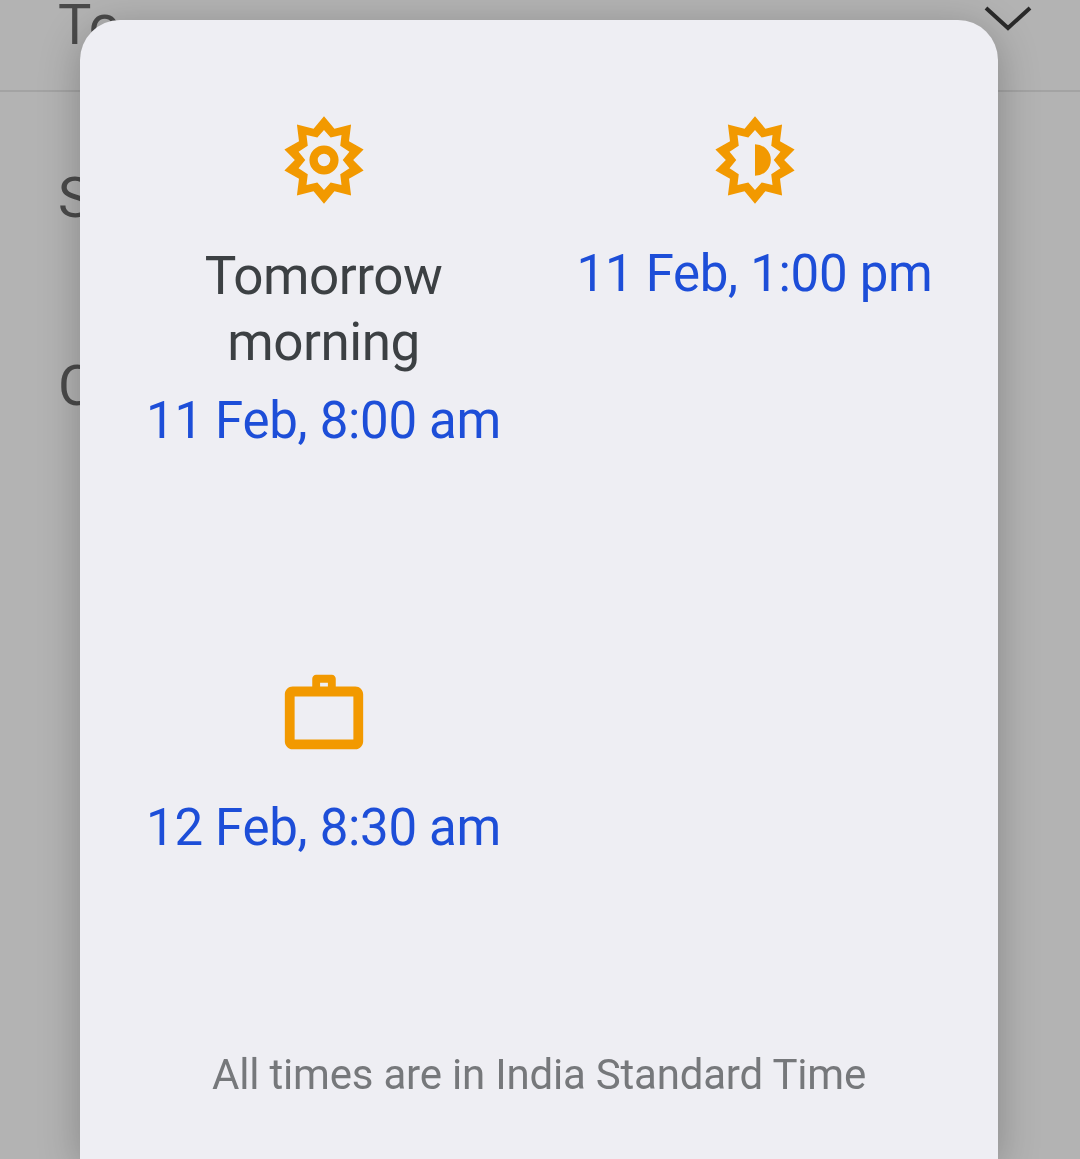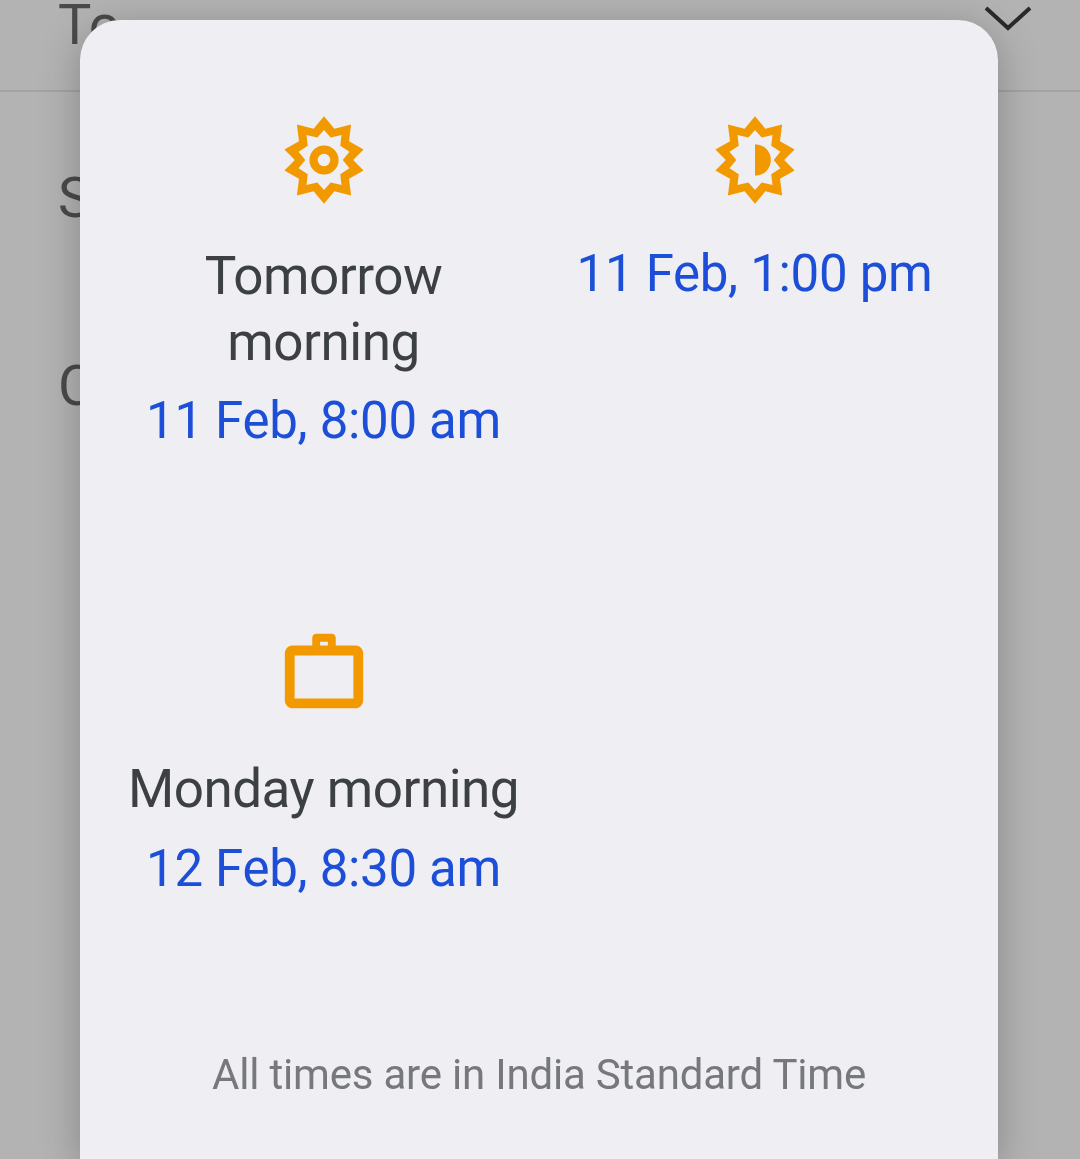--- a/index.html
+++ b/index.html
@@ -160,21 +160,20 @@
       </div>
       <div class="option-subtitle">11 Feb, 1:00 pm</div>
     </div>
 
     <div class="option">
       <div class="option-icon">
         <svg viewBox="0 0 24 24" width="94" height="94">
           <path d="M10 2 L14 2 C14.55 2 15 2.45 15 3 L15 5 L20 5 C21.1 5 22 5.9 22 7 L22 19 C22 20.1 21.1 21 20 21 L4 21 C2.9 21 2 20.1 2 19 L2 7 C2 5.9 2.9 5 4 5 L9 5 L9 3 C9 2.45 9.45 2 10 2 Z M11 4 L11 5 L13 5 L13 4 Z M4.5 7.5 L4.5 18.5 L19.5 18.5 L19.5 7.5 Z"></path>
         </svg>
       </div>
-      <div class="option-title">Monday morning</div>
       <div class="option-subtitle">12 Feb, 8:30 am</div>
     </div>
 
 
   </div>
 
   <div class="footer-note">All times are in India Standard Time</div>
 </div>
 
 </body></html>

